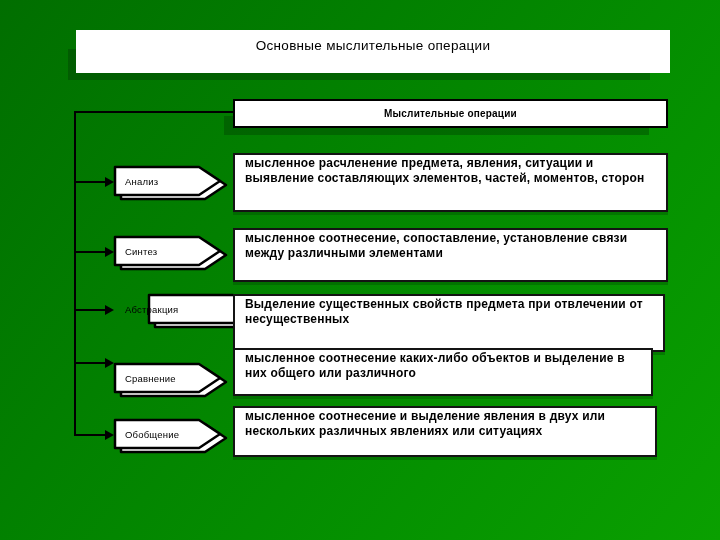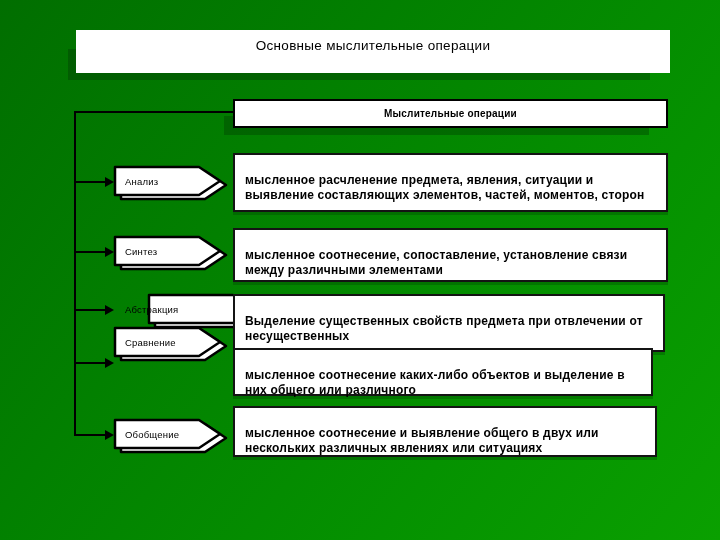--- a/index.html
+++ b/index.html
@@ -38,29 +38,29 @@
   }
   .pentagon{position:absolute;left:113px;width:126px;height:38px;}
   .pentagon .plabel{
     position:absolute;left:12px;top:2px;height:28px;display:flex;align-items:center;
     font-size:9.5px;font-weight:normal;letter-spacing:.2px;white-space:nowrap;
   }
   .desc-box{
     position:absolute;left:233px;
     background:#fff;border:2px solid #141414;box-sizing:border-box;
     box-shadow:0 3px 0 rgba(0,60,0,.3);
-    padding:18px 10px;
+    padding:1px 10px;
     font-size:12px;font-weight:bold;line-height:15px;letter-spacing:.2px;
     white-space:pre-line;
   }
   
   .c1{top:181px;} .a1{top:177px;} .p1{top:165px;} .b1{top:153px;height:59px;width:435px;}
   .c2{top:251px;} .a2{top:247px;} .p2{top:235px;} .b2{top:228px;height:54px;width:435px;}
   .c3{top:309px;} .a3{top:305px;} .p3{top:293px;padding-left:34px;} .b3{top:294px;height:58px;width:432px;}
-  .c4{top:362px;} .a4{top:358px;} .p4{top:326px;} .b4{top:348px;height:48px;width:420px;}
+  .c4{top:362px;} .a4{top:358px;} .p4{top:362px;} .b4{top:348px;height:48px;width:420px;}
   .c5{top:434px;} .a5{top:430px;} .p5{top:418px;} .b5{top:406px;height:51px;width:424px;}
 </style>
 </head>
 <body>
 
 <div id="slide">
 
   <div class="title-box">
     <span class="title-text">Основные мыслительные операции</span>
   </div>
@@ -132,16 +132,16 @@
   <div class="arrowhead a5"></div>
   <div class="pentagon p5">
     <svg width="126" height="38" viewBox="0 0 126 38">
       <g transform="translate(6,4)">
           <polygon points="2,2 86,2 107,16 86,30 2,30" fill="#ffffff" stroke="#000000" stroke-width="2.5" stroke-linejoin="round"></polygon>
         </g>
       <polygon points="2,2 86,2 107,16 86,30 2,30" fill="#ffffff" stroke="#000000" stroke-width="2.5" stroke-linejoin="round"></polygon>
     </svg>
     <span class="plabel">Обобщение</span>
   </div>
-  <div class="desc-box b5">мысленное соотнесение и выявление общего в двух или
+  <div class="desc-box b5">мысленное соотнесение и выделение явления в двух или
 нескольких различных явлениях или ситуациях</div>
 
 </div>
 
 </body></html>

